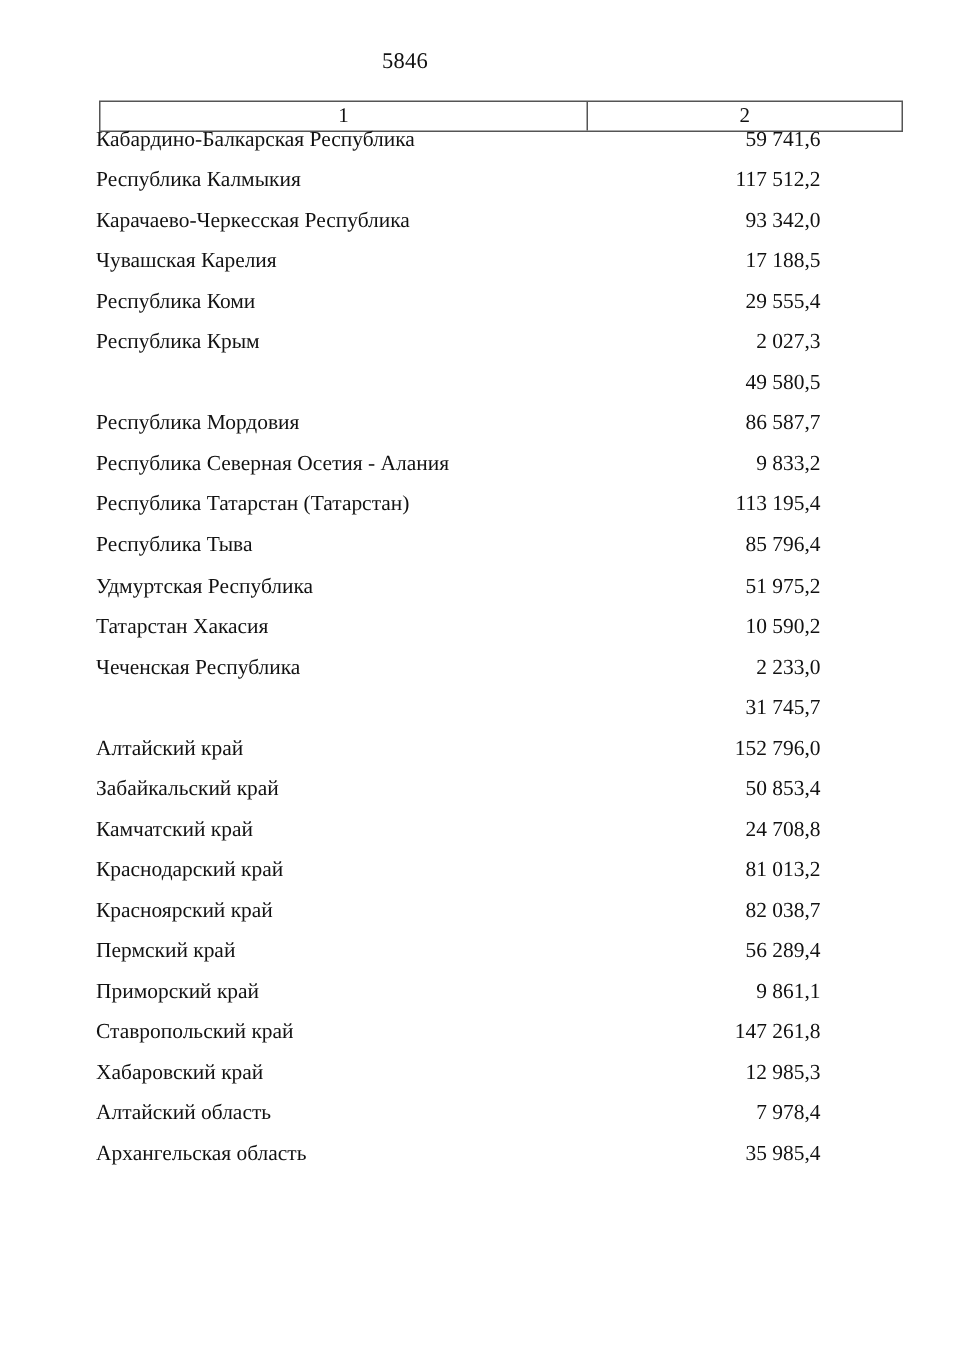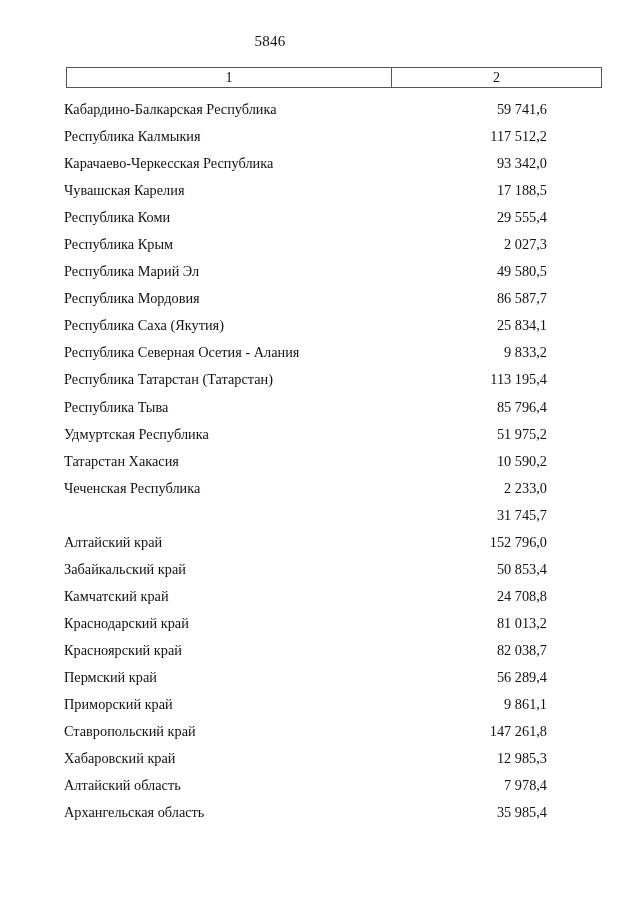--- a/index.html
+++ b/index.html
@@ -44,21 +44,21 @@
     }
     .header-cell.col1 {
       width: 325px;
       border-right: 1px solid #555555;
     }
     .header-cell.col2 {
       flex: 1;
     }
     .rows {
       position: absolute;
-      top: 100px;
+      top: 84px;
       left: 0;
       width: 616px;
     }
     .row {
       position: relative;
       height: 27.05px;
       font-size: 14.3px;
       line-height: 19px;
     }
     .row .name {
@@ -103,30 +103,25 @@
     </div>
     <div class="row">
       <span class="name">Республика Коми</span>
       <span class="value">29 555,4</span>
     </div>
     <div class="row">
       <span class="name">Республика Крым</span>
       <span class="value">2 027,3</span>
     </div>
     <div class="row">
-      <span class="name">Республика Марий Эл</span>
       <span class="value">49 580,5</span>
     </div>
     <div class="row">
       <span class="name">Республика Мордовия</span>
       <span class="value">86 587,7</span>
-    </div>
-    <div class="row">
-      <span class="name">Республика Саха (Якутия)</span>
-      <span class="value">25 834,1</span>
     </div>
     <div class="row">
       <span class="name">Республика Северная Осетия - Алания</span>
       <span class="value">9 833,2</span>
     </div>
     <div class="row">
       <span class="name">Республика Татарстан (Татарстан)</span>
       <span class="value">113 195,4</span>
     </div>
     <div class="row">

